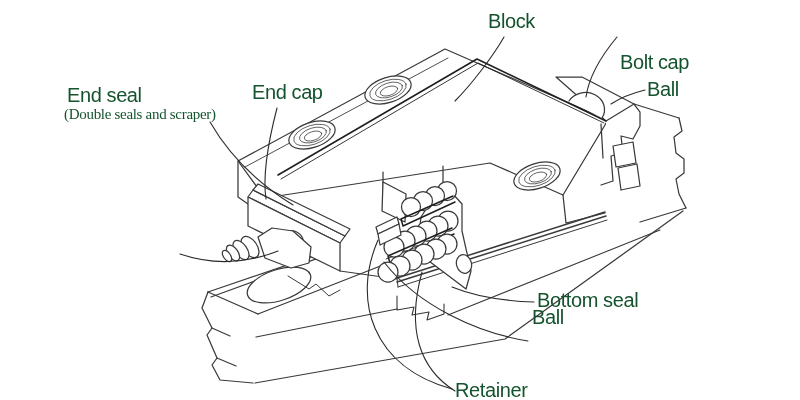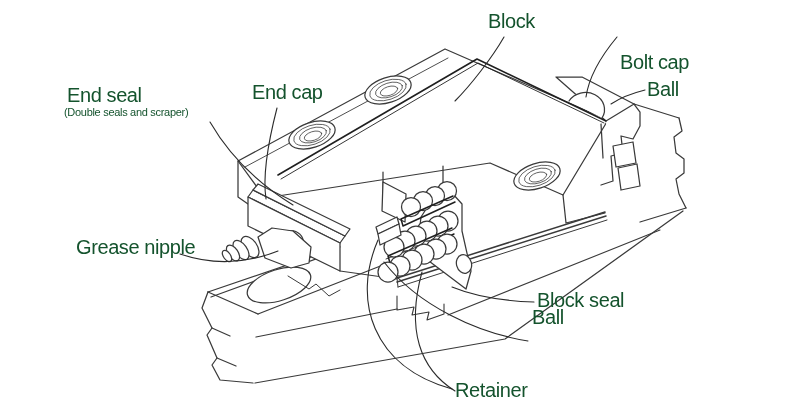--- a/index.html
+++ b/index.html
@@ -1,21 +1,21 @@
 <!DOCTYPE html>
 <html><head>
 <meta charset="utf-8">
 <style>
   html,body{margin:0;padding:0;background:#ffffff;}
   #stage{position:relative;width:800px;height:400px;background:#ffffff;overflow:hidden;
          font-family:"Liberation Sans","DejaVu Sans",sans-serif;}
   #drawing{position:absolute;left:0;top:0;}
   .lbl{position:absolute;color:#14532d;white-space:nowrap;letter-spacing:-0.4px;
        font-size:20px;line-height:1.1;}
-  .lbl-sub{font-size:11px;letter-spacing:-0.3px;}
+  .lbl-sub{font-size:15px;letter-spacing:-0.3px;font-family:Liberation Serif, serif;}
   svg path, svg line, svg ellipse, svg circle, svg polyline{vector-effect:non-scaling-stroke;}
 </style>
 </head>
 <body>
 
 <div id="stage">
 
 <svg id="drawing" width="800" height="400" viewBox="0 0 800 400" fill="none" stroke="#3a3a3a" stroke-width="1.25" stroke-linecap="round" stroke-linejoin="round">
 
   <g>
@@ -174,18 +174,17 @@
     <path d="M455,391 C420,369 406,330 422,272"></path>
   </g>
 </svg>
 
 <div class="lbl" style="left:67px;top:84px;">End seal</div>
 <div class="lbl lbl-sub" style="left:64px;top:106px;">(Double seals and scraper)</div>
 <div class="lbl" style="left:246px;top:81px;margin-left:6px;">End cap</div>
 <div class="lbl" style="left:488px;top:10px;">Block</div>
 <div class="lbl" style="left:620px;top:10px;margin-top:41px;">Bolt cap</div>
 <div class="lbl" style="left:647px;top:78px;">Ball</div>
-<div class="lbl" style="left:76px;top:236px;">Grease nipple</div>
-<div class="lbl" style="left:537px;top:289px;">Block seal</div>
+<div class="lbl" style="left:537px;top:289px;">Bottom seal</div>
 <div class="lbl" style="left:532px;top:306px;">Ball</div>
 <div class="lbl" style="left:455px;top:379px;">Retainer</div>
 
 </div>
 
 </body></html>

